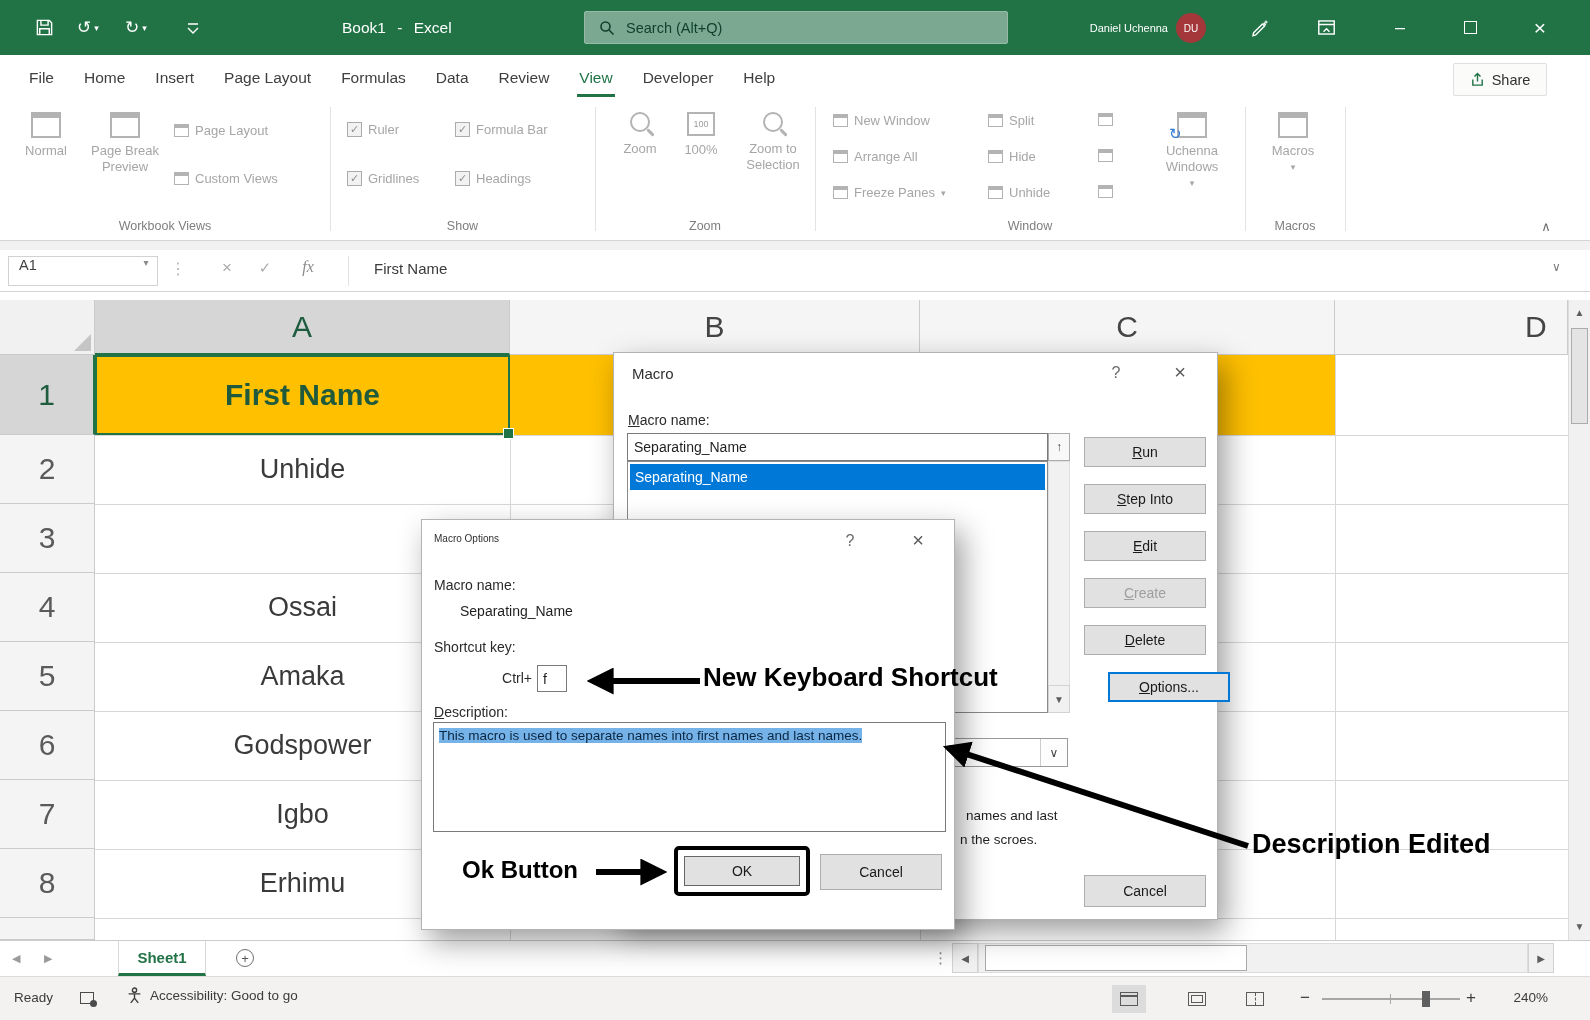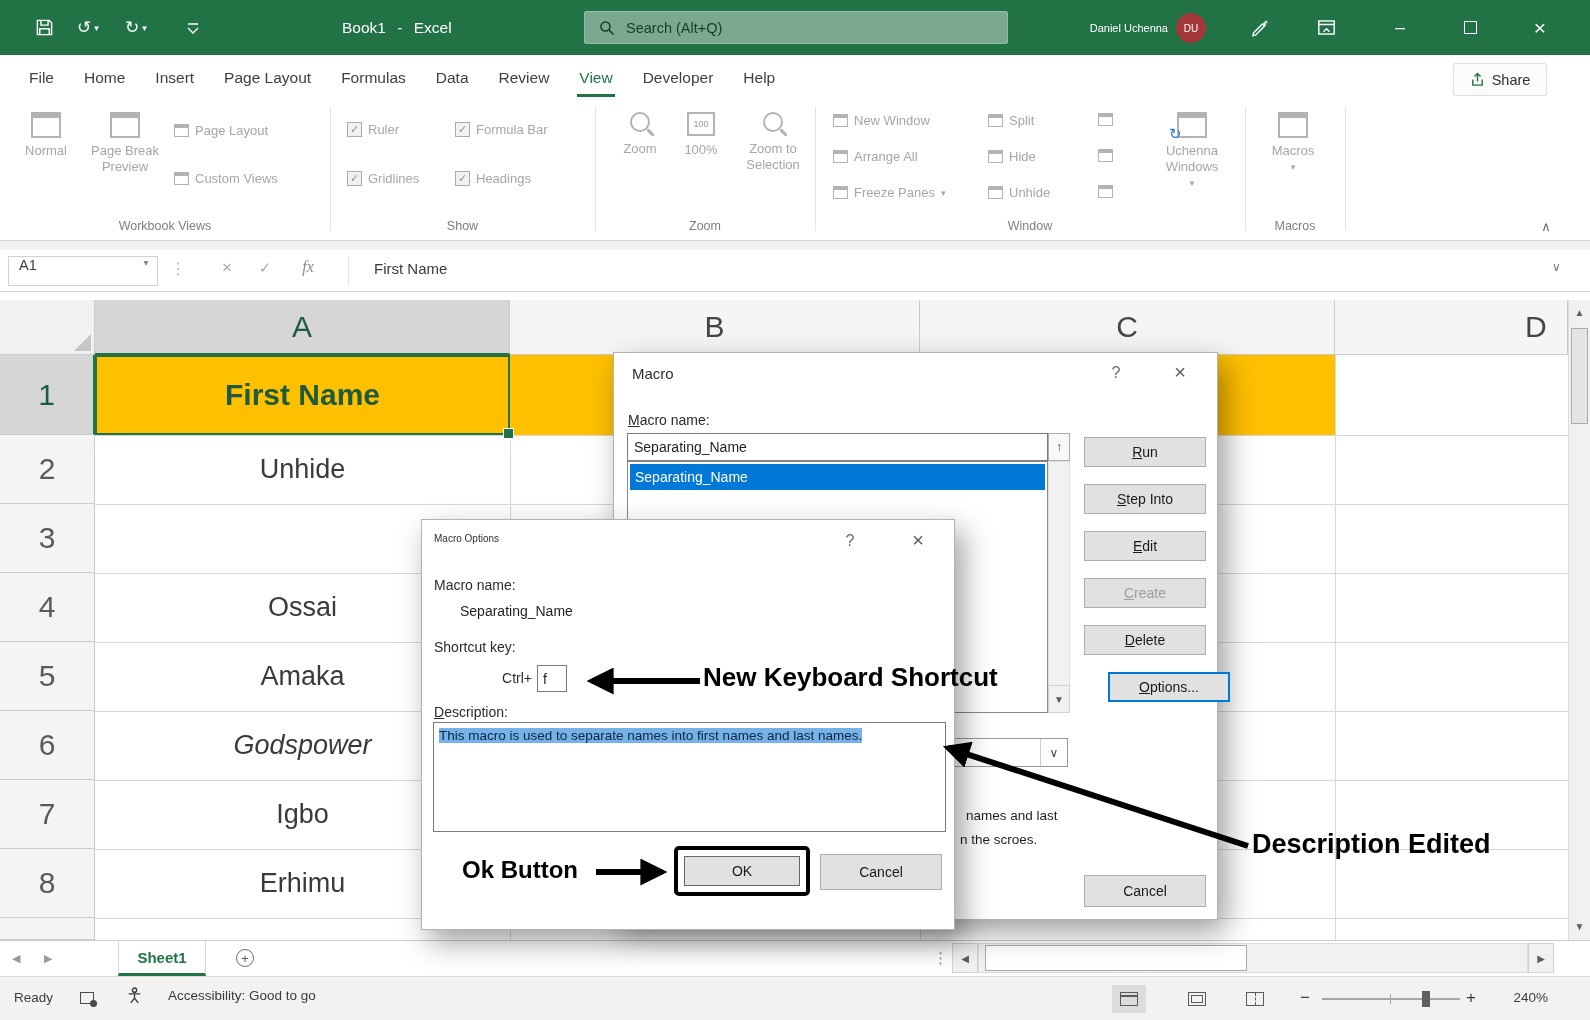--- a/index.html
+++ b/index.html
@@ -272,21 +272,21 @@
 
   <div class="cell" style="left:510px;top:355px;width:410px;height:80px;background:#FFC000;"></div>
   <div class="cell" style="left:920px;top:355px;width:415px;height:80px;background:#FFC000;"></div>
   <div class="cell" style="left:1335px;top:355px;width:233px;height:80px;background:#FFFFFF;"></div>
   <div class="cell" style="left:95px;top:355px;width:415px;height:80px;background:#FFC000;border:2px solid #217346;box-sizing:border-box;font-weight:bold;font-size:30px;color:#1F5A3D;">First Name</div>
   <div style="position:absolute;left:503px;top:428px;width:9px;height:9px;background:#217346;border:1.5px solid #fff;box-sizing:content-box;z-index:2;"></div>
 
   <div class="cell" style="left:95px;top:435px;width:415px;height:69px;">Unhide</div>
   <div class="cell" style="left:95px;top:573px;width:415px;height:69px;">Ossai</div>
   <div class="cell" style="left:95px;top:642px;width:415px;height:69px;">Amaka</div>
-  <div class="cell" style="left:95px;top:711px;width:415px;height:69px;font-style:italic;">Godspower</div>
+  <div class="cell" style="left:95px;top:711px;width:415px;height:69px;">Godspower</div>
   <div class="cell" style="left:95px;top:780px;width:415px;height:69px;">Igbo</div>
   <div class="cell" style="left:95px;top:849px;width:415px;height:69px;">Erhimu</div>
 
   <div class="gl" style="left:95px;top:435px;width:1473px;height:1px;"></div>
   <div class="gl" style="left:95px;top:504px;width:1473px;height:1px;"></div>
   <div class="gl" style="left:95px;top:573px;width:1473px;height:1px;"></div>
   <div class="gl" style="left:95px;top:642px;width:1473px;height:1px;"></div>
   <div class="gl" style="left:95px;top:711px;width:1473px;height:1px;"></div>
   <div class="gl" style="left:95px;top:780px;width:1473px;height:1px;"></div>
   <div class="gl" style="left:95px;top:849px;width:1473px;height:1px;"></div>
@@ -310,21 +310,21 @@
     <div class="sb" style="left:952px;top:2px;width:26px;height:30px;position:absolute;">◀</div>
     <div style="position:absolute;left:978px;top:2px;width:550px;height:30px;background:#F1F1F1;border:1px solid #DCDCDC;box-sizing:border-box;">
       <div style="position:absolute;left:6px;top:1px;width:262px;height:26px;background:#fff;border:1px solid #ABABAB;box-sizing:border-box;"></div>
     </div>
     <div class="sb" style="left:1528px;top:2px;width:26px;height:30px;position:absolute;">▶</div>
   </div>
 
   <div class="statusbar">
     <div style="position:absolute;left:14px;top:13px;">Ready</div>
     <div class="rec" style="position:absolute;left:80px;top:15px;"></div>
-    <div style="position:absolute;left:126px;top:10px;display:flex;align-items:center;gap:25px;">
+    <div style="position:absolute;left:126px;top:10px;display:flex;align-items:center;gap:7px;">
       <svg width="17" height="17" viewBox="0 0 16 16">
           <circle cx="8" cy="3" r="2" fill="none" stroke="#3B3B3B" stroke-width="1.3"></circle>
           <path d="M2.5 6.5 h11 M8 6.5 v4 M8 10.5 l-3.5 4.5 M8 10.5 l3.5 4.5" fill="none" stroke="#3B3B3B" stroke-width="1.3"></path>
         </svg>
       <span>Accessibility: Good to go</span>
     </div>
     <div style="position:absolute;left:1112px;top:8px;width:34px;height:28px;background:#DCDCDC;display:flex;align-items:center;justify-content:center;">
       <div class="svi n"></div>
     </div>
     <div style="position:absolute;left:1180px;top:8px;width:34px;height:28px;display:flex;align-items:center;justify-content:center;">

